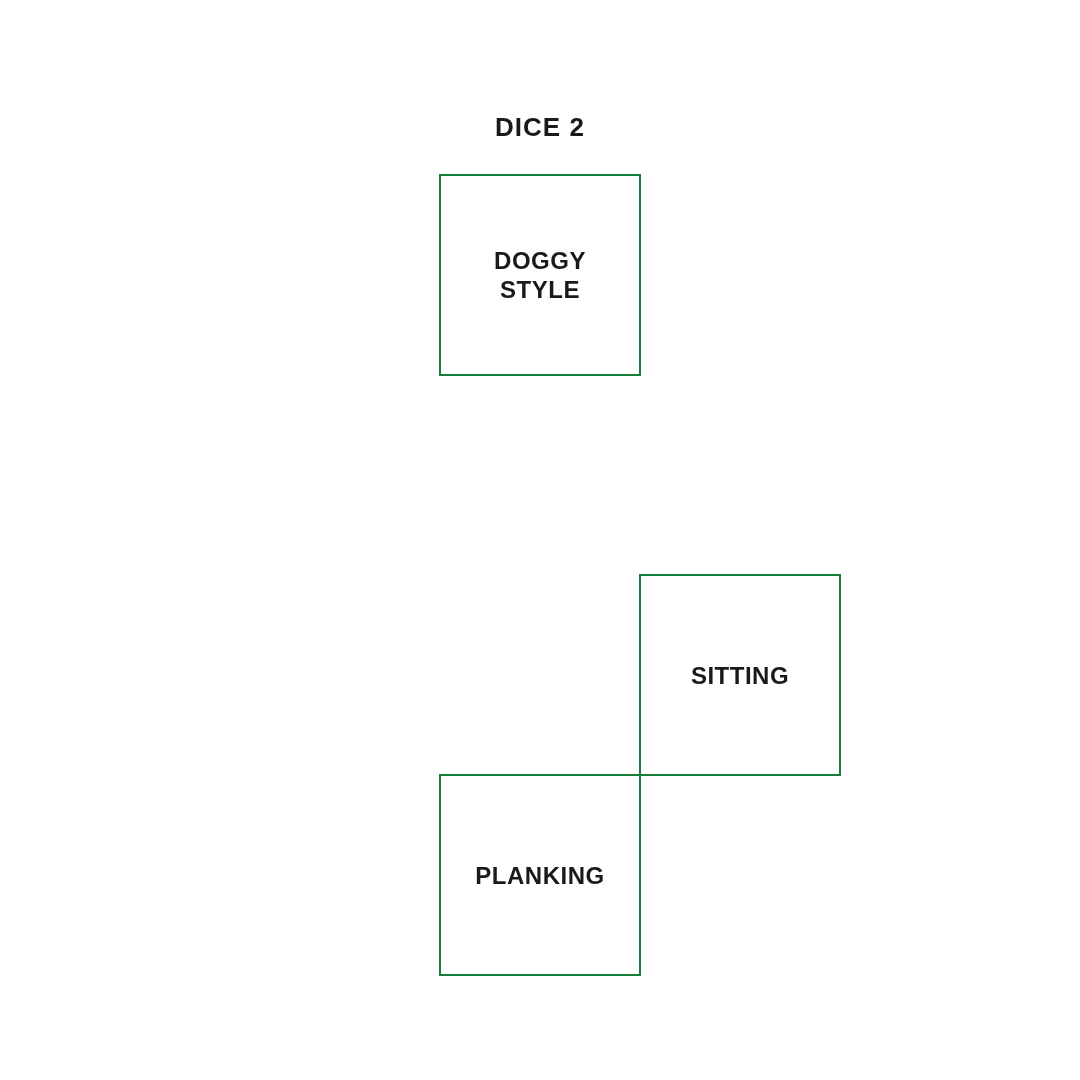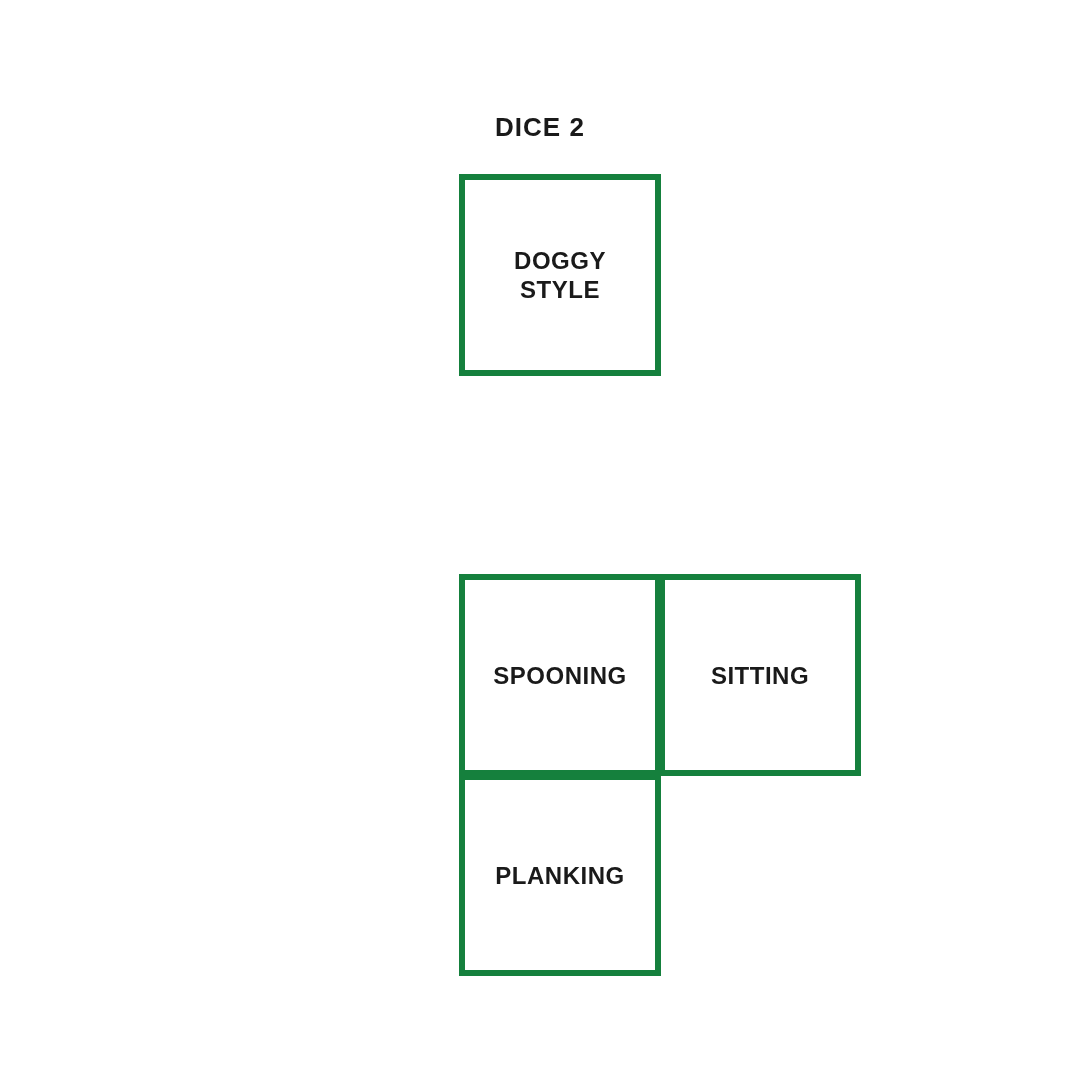--- a/index.html
+++ b/index.html
@@ -21,26 +21,25 @@
     font-size: 26px;
     font-weight: 700;
     letter-spacing: 1px;
     color: #1a1a1a;
     line-height: 30px;
   }
   .face {
     position: absolute;
     width: 202px;
     height: 202px;
-    border: 6px solid #15803d;
+    border: 2px solid #15803d;
     background: #ffffff;
     display: flex;
     align-items: center;
     justify-content: center;
-    margin-left: 20px;
   }
   .face-label {
     font-size: 24px;
     font-weight: 700;
     letter-spacing: 0.5px;
     color: #1a1a1a;
     text-align: center;
     line-height: 29px;
     white-space: pre-line;
   }
@@ -59,23 +58,20 @@
 
   <div class="title">DICE 2</div>
 
   <div class="face pos-top">
     <span class="face-label">DOGGY
 STYLE</span>
   </div>
 
 
 
-  <div class="face pos-center">
-    <span class="face-label">SPOONING</span>
-  </div>
 
   <div class="face pos-middle-right">
     <span class="face-label">SITTING</span>
   </div>
 
   <div class="face pos-bottom">
     <span class="face-label">PLANKING</span>
   </div>
 
 </div>

